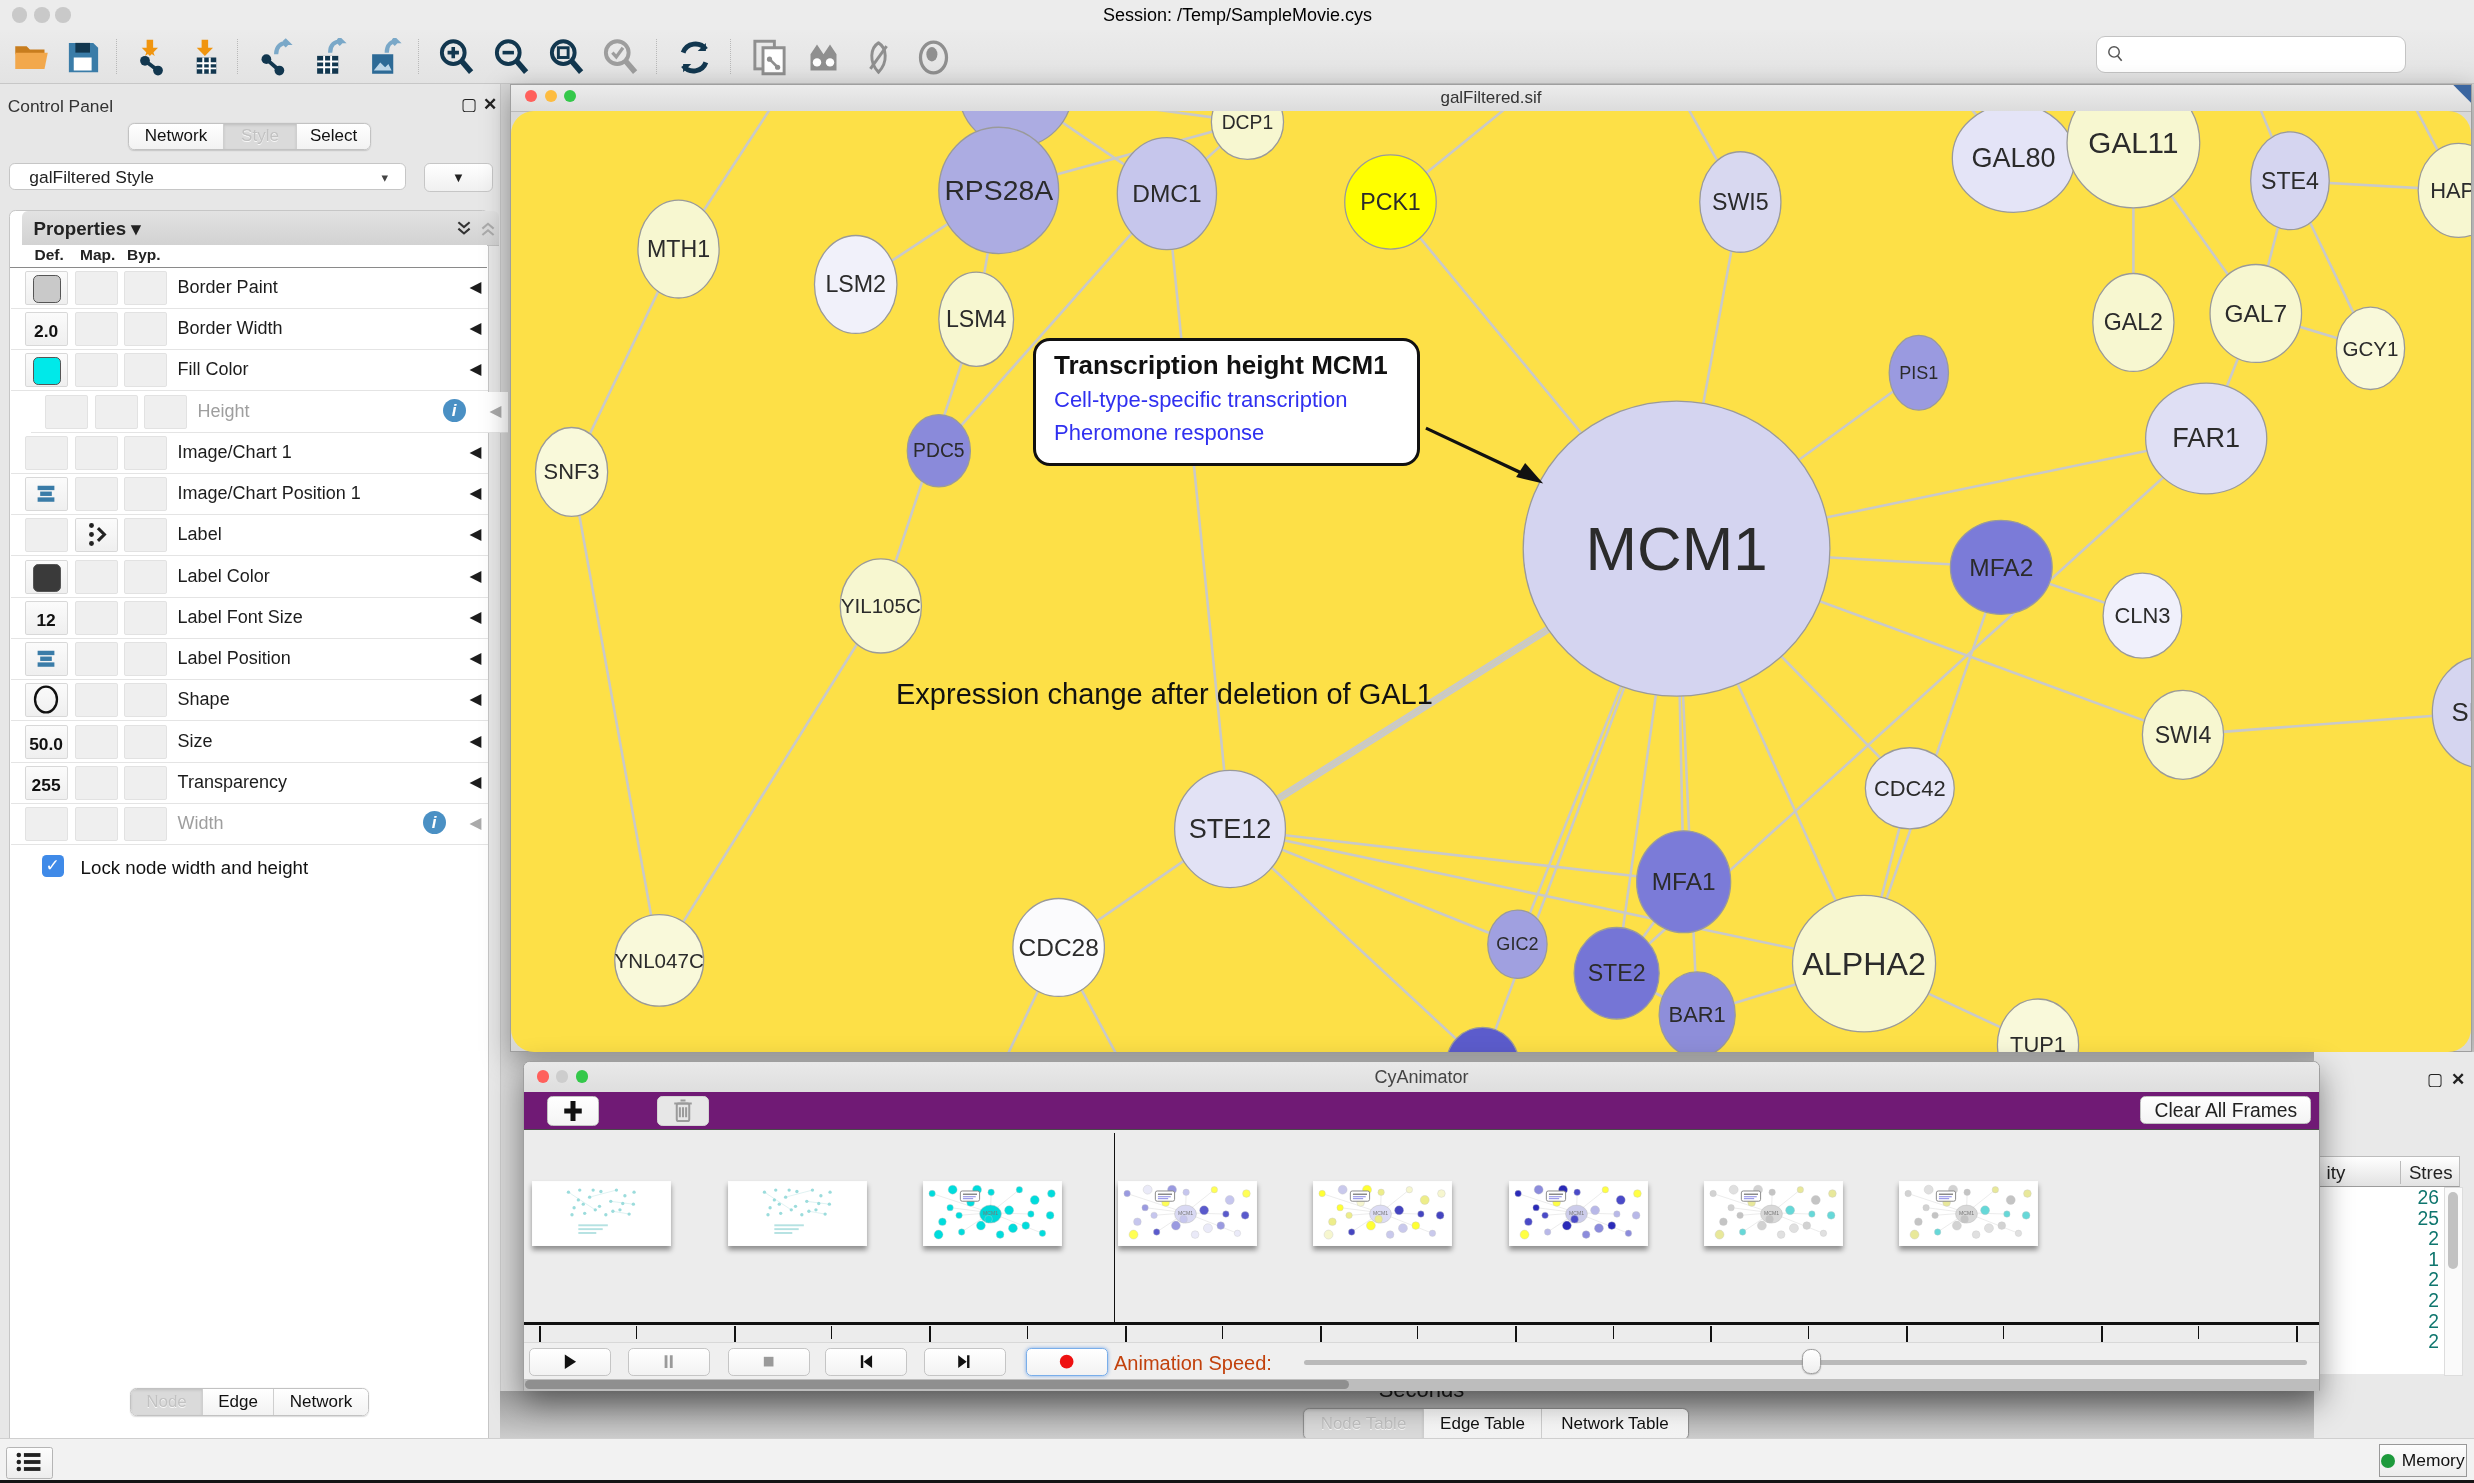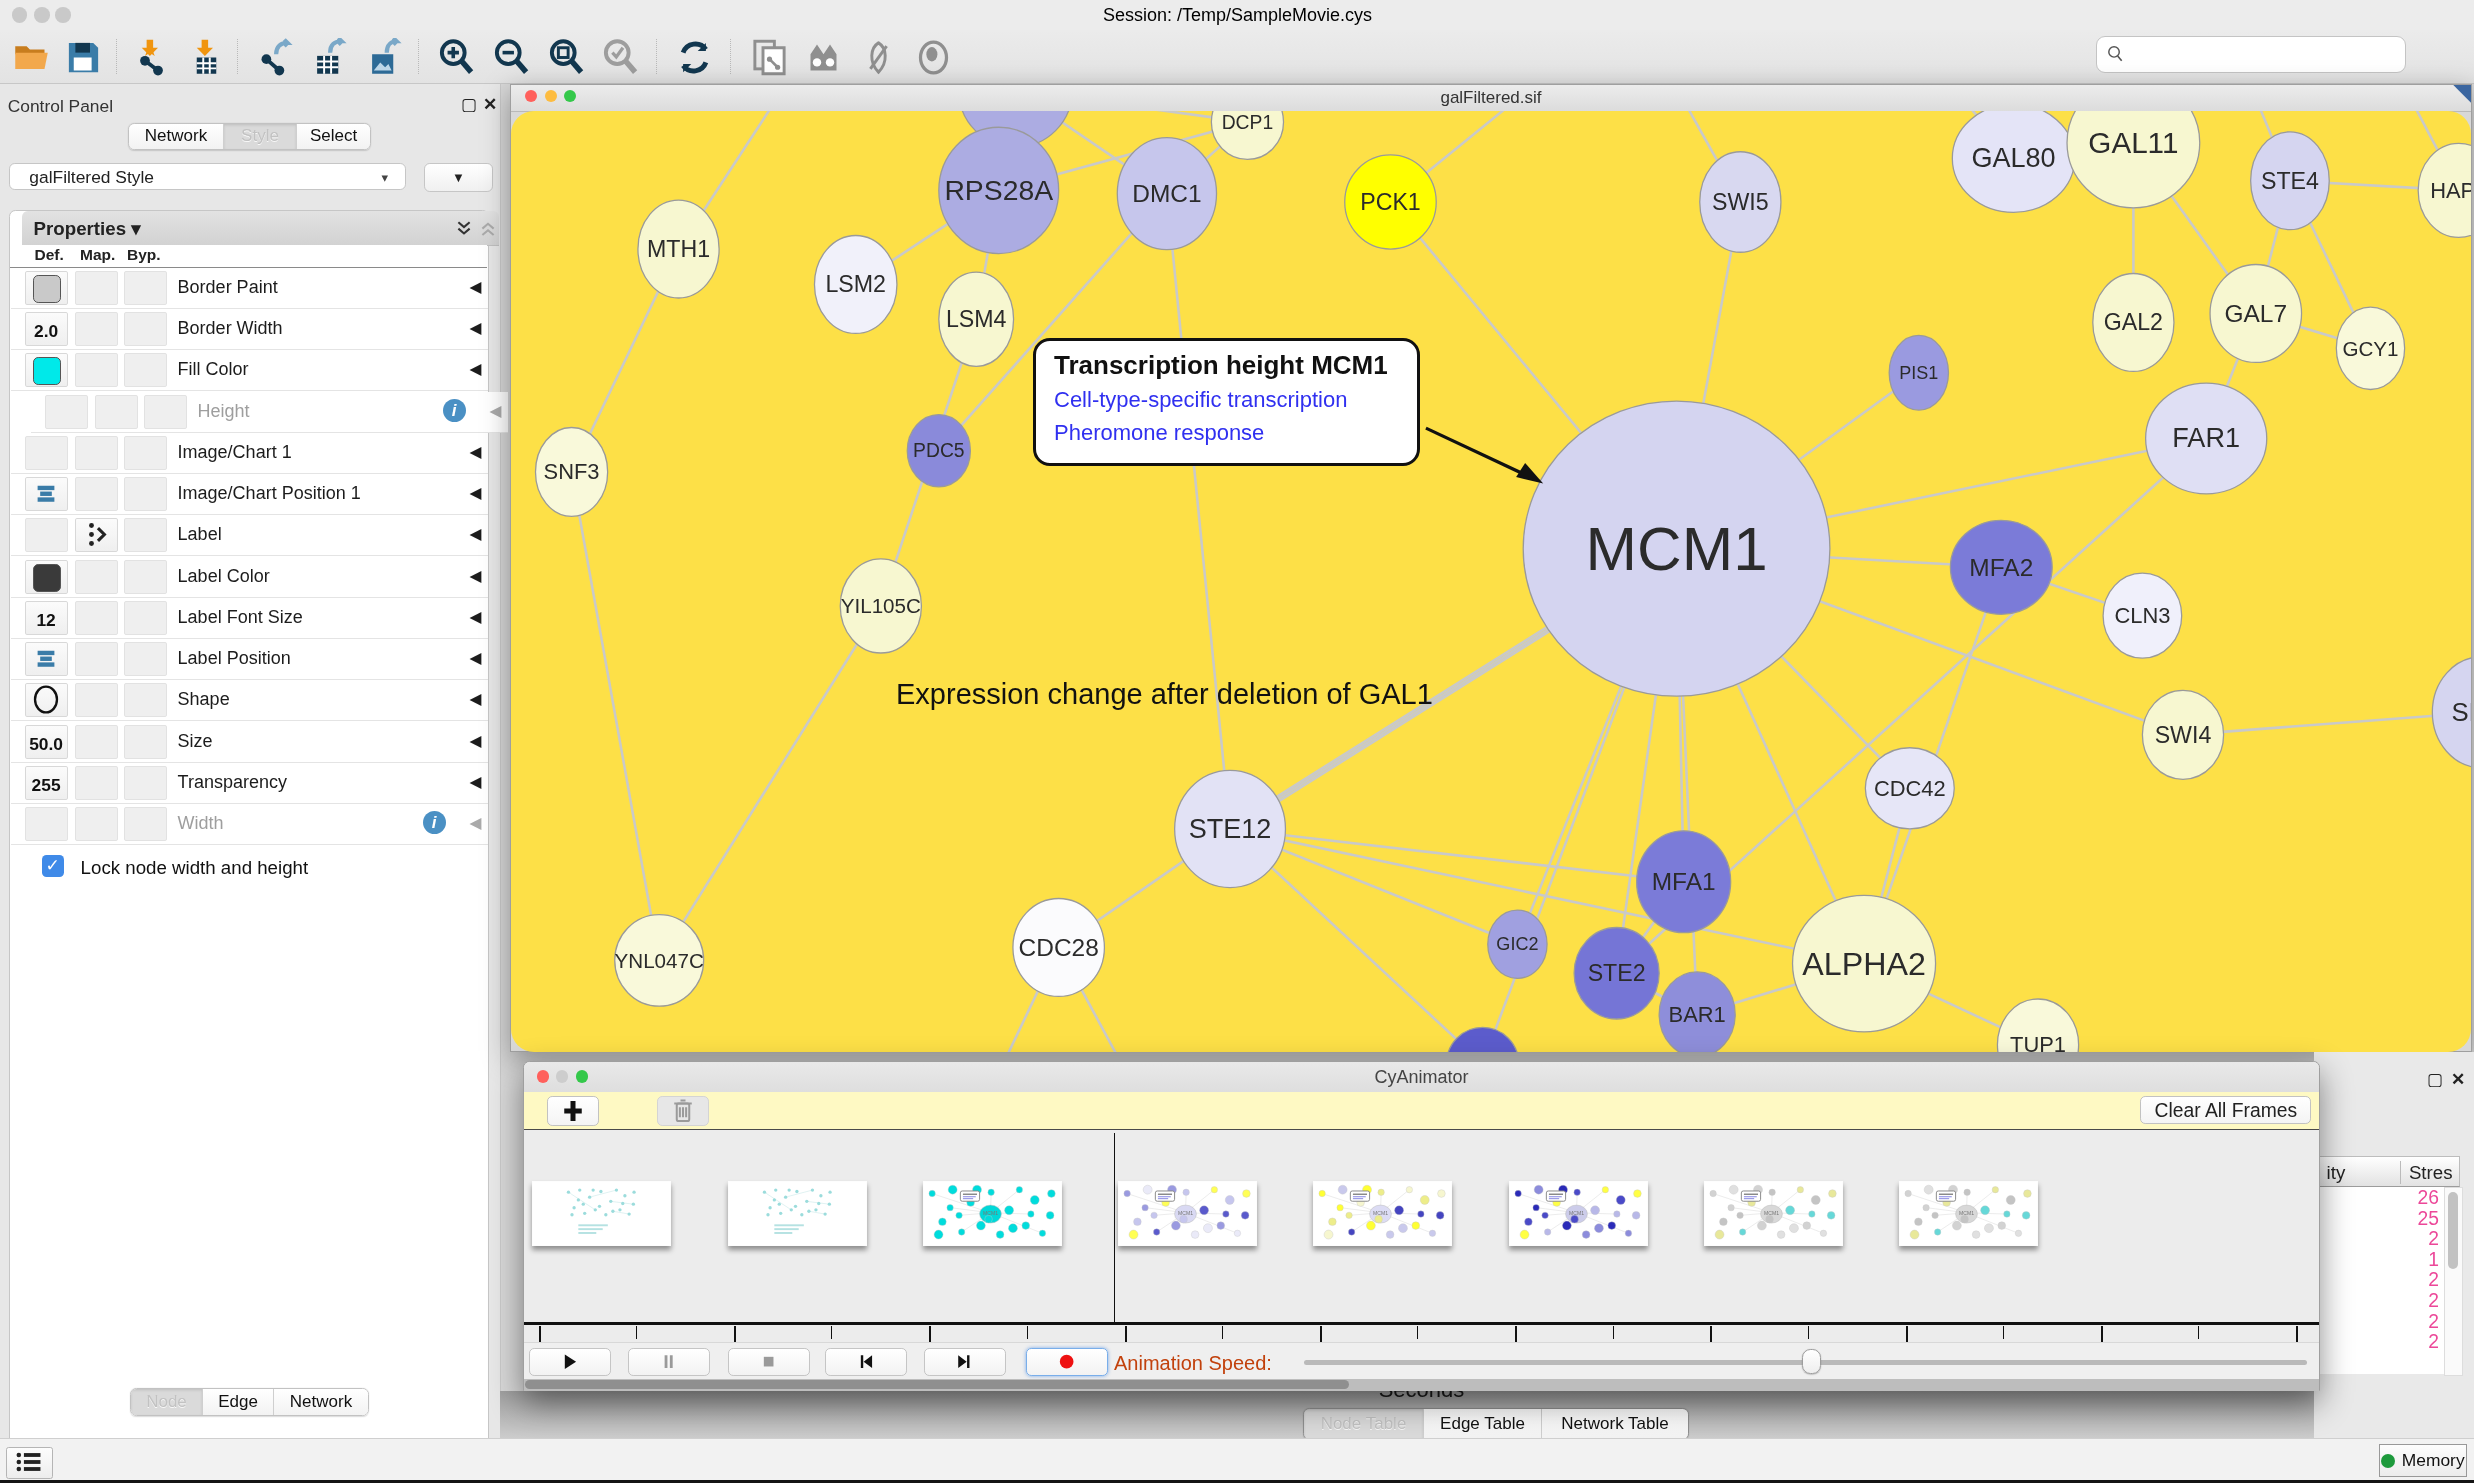--- a/index.html
+++ b/index.html
@@ -69,21 +69,21 @@
        border-radius:17px;padding:9px 0 0 18px;box-sizing:border-box;}
   #annotation-title{font-size:26px;font-weight:bold;color:#111;}
   .annotation-link{font-size:22px;color:#3030f0;margin-top:6.4px;}
   #expression-note{left:385px;top:567px;font-size:29px;color:#111;}
   
   #animator{left:523px;top:1061px;width:1797px;height:330px;background:#ececec;z-index:5;
        box-shadow:0 11.6px 32px rgba(0,0,0,.45);border:0.6px solid #9f9f9f;border-radius:6.4px 6.4px 0 0;box-sizing:border-box;}
   #anim-titlebar{left:0;top:0;width:1795px;height:30px;background:linear-gradient(#e9e9e9,#dedede);
        border-radius:5.8px 5.8px 0 0;border-bottom:0.6px solid #c2c2c2;}
   #anim-title{left:0;top:5.2px;width:1795px;text-align:center;font-size:18px;color:#444;}
-  #anim-toolbar{left:0;top:30px;width:1795px;height:37px;background:#fef9c3;border-bottom:1.9px solid #4a4a4a;}
+  #anim-toolbar{left:0;top:30px;width:1795px;height:37px;background:#701a75;border-bottom:1.9px solid #4a4a4a;}
   .anim-btn{position:absolute;top:3.9px;height:30px;background:linear-gradient(#ffffff,#f4f4f4);
        border:0.6px solid #c2c2c2;border-radius:5.2px;box-sizing:border-box;}
   #clear-frames-btn{right:7.7px;top:3.9px;width:171px;height:28px;text-align:center;font-size:19.3px;color:#222;
        line-height:27px;}
   #anim-timeline{left:0;top:69px;width:1795px;height:211px;background:#ececec;}
   .thumb{position:absolute;top:50px;width:137px;height:63px;background:#fff;border:1.9px solid #fdfdfd;
        box-shadow:0 3.9px 5.2px rgba(0,0,0,.4);}
   #playhead{left:590px;top:1.9px;width:1.3px;height:189px;background:#111;}
   #ruler-line{left:0;top:191px;width:1795px;height:3.2px;background:#111;}
   .tickM{position:absolute;top:195px;width:1.9px;height:22px;background:#111;}
@@ -101,21 +101,21 @@
   #anim-hscroll{left:0;top:317px;width:1795px;height:11.6px;background:#bdbdbd;}
   #anim-hthumb{left:1.3px;top:1.3px;width:824px;height:9px;background:#8f8f8f;border-radius:4.5px;}
   
   #table-panel{left:2314px;top:1052px;width:161px;height:387px;background:#e9e9e9;z-index:2;}
   #tp-header{left:3.9px;top:104px;width:142px;height:31px;background:linear-gradient(#ffffff,#e2e2e2);
        border:0.6px solid #bdbdbd;border-bottom:0.6px solid #9c9c9c;box-sizing:border-box;}
   #tp-header .col1{position:absolute;left:7.7px;top:5.2px;font-size:18.7px;color:#222;}
   #tp-header .col2{position:absolute;left:90px;top:5.2px;font-size:18.7px;color:#222;}
   #tp-header .div{position:absolute;left:81px;top:3.9px;width:0.6px;height:23px;background:#bbb;}
   #tp-rows{left:3.9px;top:135px;width:126px;height:187px;background:#fff;border-left:0.6px solid #cfcfcf;}
-  .tp-row{width:120px;height:20.6px;text-align:right;font-size:19.3px;color:#ec4899;padding-right:6.4px;}
+  .tp-row{width:120px;height:20.6px;text-align:right;font-size:19.3px;color:#0f766e;padding-right:6.4px;}
   #tp-scroll{left:130px;top:135px;width:17px;height:187px;background:#fafafa;border:0.6px solid #ddd;}
   #tp-sthumb{left:2.6px;top:3.9px;width:10.3px;height:77px;background:#c2c2c2;border-radius:5.2px;}
   
   #bottom-tabbar{left:500px;top:1391px;width:1975px;height:48px;background:linear-gradient(#9f9f9f,#cdcdcd);z-index:1;}
   #bottom-tabs{position:absolute;left:803px;top:17.4px;}
   #status-bar{left:0;top:1438px;width:2475px;height:41px;background:#f2f2f2;border-top:0.6px solid #cfcfcf;z-index:6;}
   #list-btn{left:6.4px;top:7.7px;width:45px;height:30px;background:linear-gradient(#fdfdfd,#ededed);
        border:0.6px solid #b5b5b5;border-radius:2.6px;}
   #memory-btn{left:2379px;top:5.2px;width:86px;height:31px;background:linear-gradient(#fdfdfd,#ececec);
        border:0.6px solid #999;display:flex;align-items:center;justify-content:center;gap:6.4px;}

